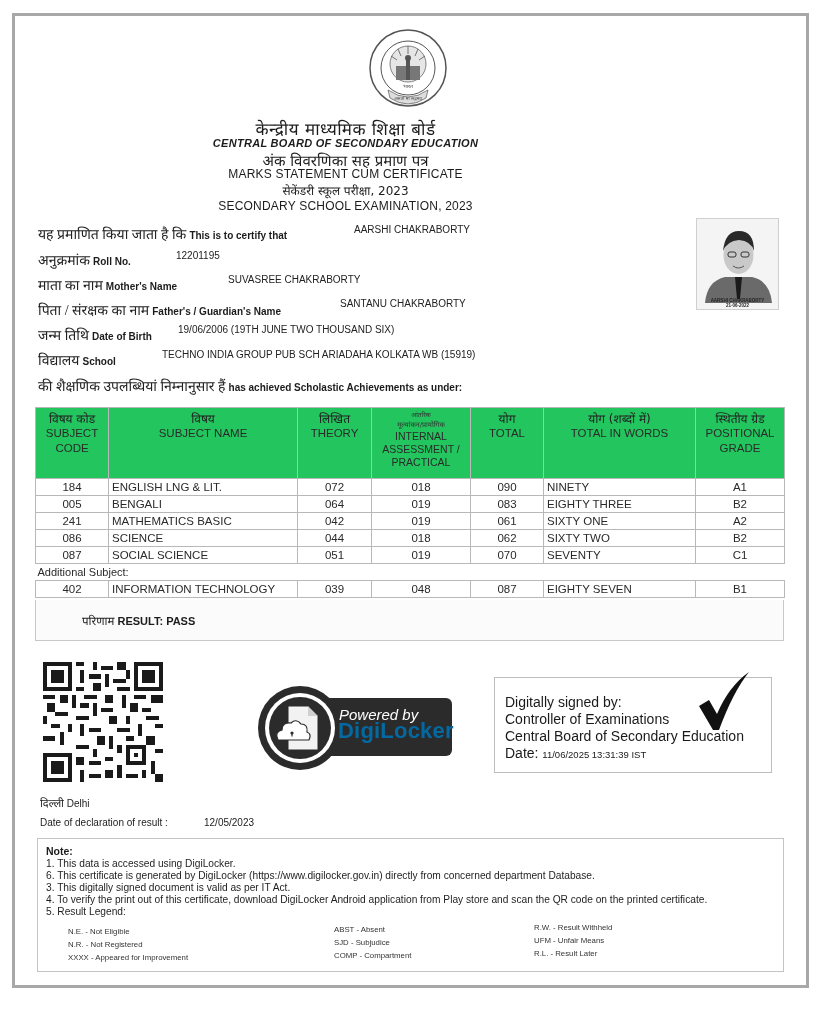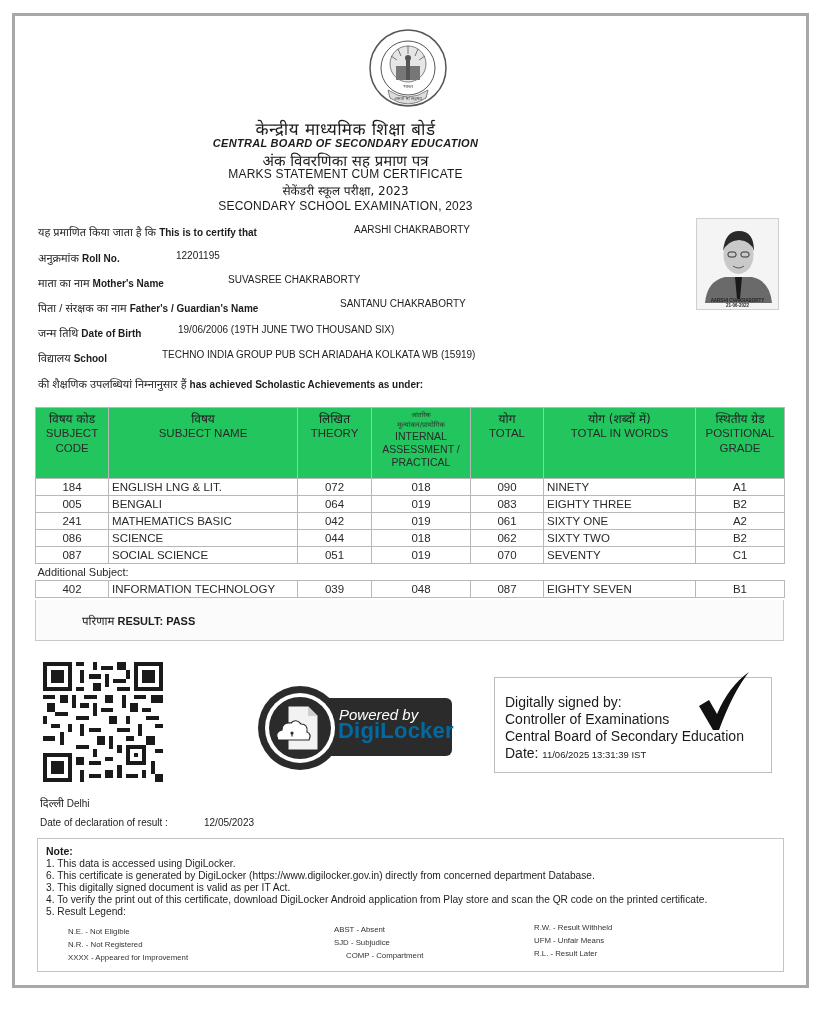--- a/index.html
+++ b/index.html
@@ -13,21 +13,21 @@
   .hdr { position: absolute; left: 0; width: 691px; text-align: center; }
   .hdr-hi1 { top: 117px; font-size: 17px; font-family: "DejaVu Sans", sans-serif; letter-spacing: 0.5px; }
   .hdr-en1 { top: 137px; font-size: 11px; font-weight: bold; font-style: italic; letter-spacing: 0.3px; }
   .hdr-hi2 { top: 150px; font-size: 15px; font-family: "DejaVu Sans", sans-serif; }
   .hdr-en2 { top: 167px; font-size: 12px; letter-spacing: 0.2px; }
   .hdr-hi3 { top: 182px; font-size: 12px; font-family: "DejaVu Sans", sans-serif; }
   .hdr-en3 { top: 199px; font-size: 12px; letter-spacing: 0.2px; }
 
   
   .info-row { position: absolute; left: 38px; font-size: 11px; white-space: nowrap; }
-  .info-row .hi { font-family: Liberation Sans, sans-serif; font-size: 11px; color: #222; }
+  .info-row .hi { font-family: Liberation Serif, serif; font-size: 14px; color: #222; }
   .info-row .en { font-weight: bold; font-size: 10px; }
   .info-val { position: absolute; font-size: 10px; color: #222; white-space: nowrap; }
 
   .photo { position: absolute; left: 696px; top: 218px; width: 83px; height: 92px; border: 1px solid #cfcfcf; background: #fafafa; overflow: hidden; }
   .photo .ph-caption { position: absolute; left: 0; bottom: 1px; width: 100%; text-align: center; font-size: 4.5px; font-weight: bold; line-height: 5px; color: #222; }
 
   
   .marks-table { position: absolute; left: 35px; top: 407px; border-collapse: collapse; table-layout: fixed; }
   .marks-table th, .marks-table td { border: 1px solid #b8b8b8; font-weight: normal; font-size: 11.5px; color: #2a2a2a; vertical-align: top; line-height: 15px; }
   .marks-table th { height: 71px; text-align: center; padding-top: 4px; background: #22c55e; }
@@ -386,18 +386,18 @@
   <div class="note-line" style="top:43px;">3. This digitally signed document is valid as per IT Act.</div>
   <div class="note-line" style="top:55px;">4. To verify the print out of this certificate, download DigiLocker Android application from Play store and scan the QR code on the printed certificate.</div>
   <div class="note-line" style="top:67px;">5. Result Legend:</div>
 
   <div class="legend" style="left:30px; top:88px;">N.E. - Not Eligible</div>
   <div class="legend" style="left:30px; top:101px;">N.R. - Not Registered</div>
   <div class="legend" style="left:30px; top:114px;">XXXX - Appeared for Improvement</div>
 
   <div class="legend" style="left:296px; top:86px;">ABST - Absent</div>
   <div class="legend" style="left:296px; top:99px;">SJD - Subjudice</div>
-  <div class="legend" style="left:308px; top:112px;">COMP - Compartment</div>
+  <div class="legend" style="left:296px; top:112px;">COMP - Compartment</div>
 
   <div class="legend" style="left:496px; top:84px;">R.W. - Result Withheld</div>
   <div class="legend" style="left:496px; top:97px;">UFM - Unfair Means</div>
   <div class="legend" style="left:496px; top:110px;">R.L. - Result Later</div>
 </div>
 
 </body></html>

